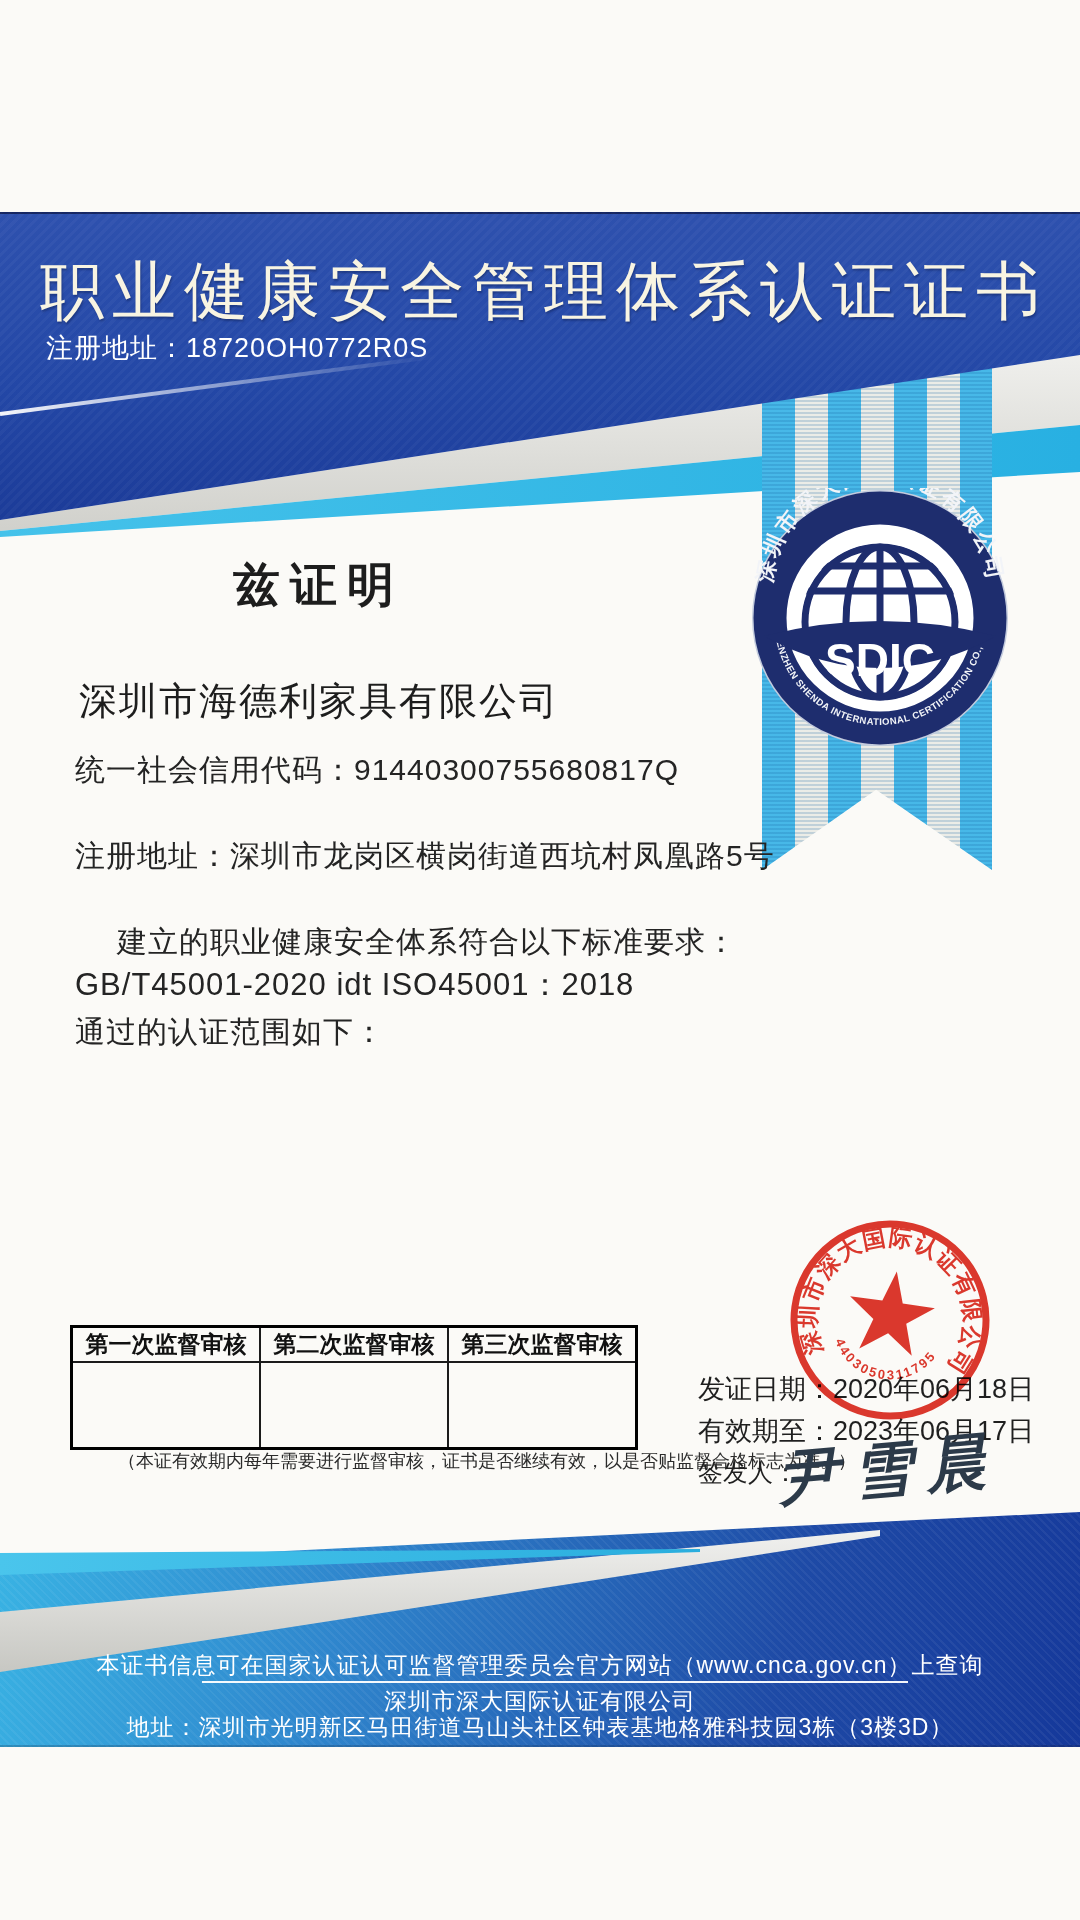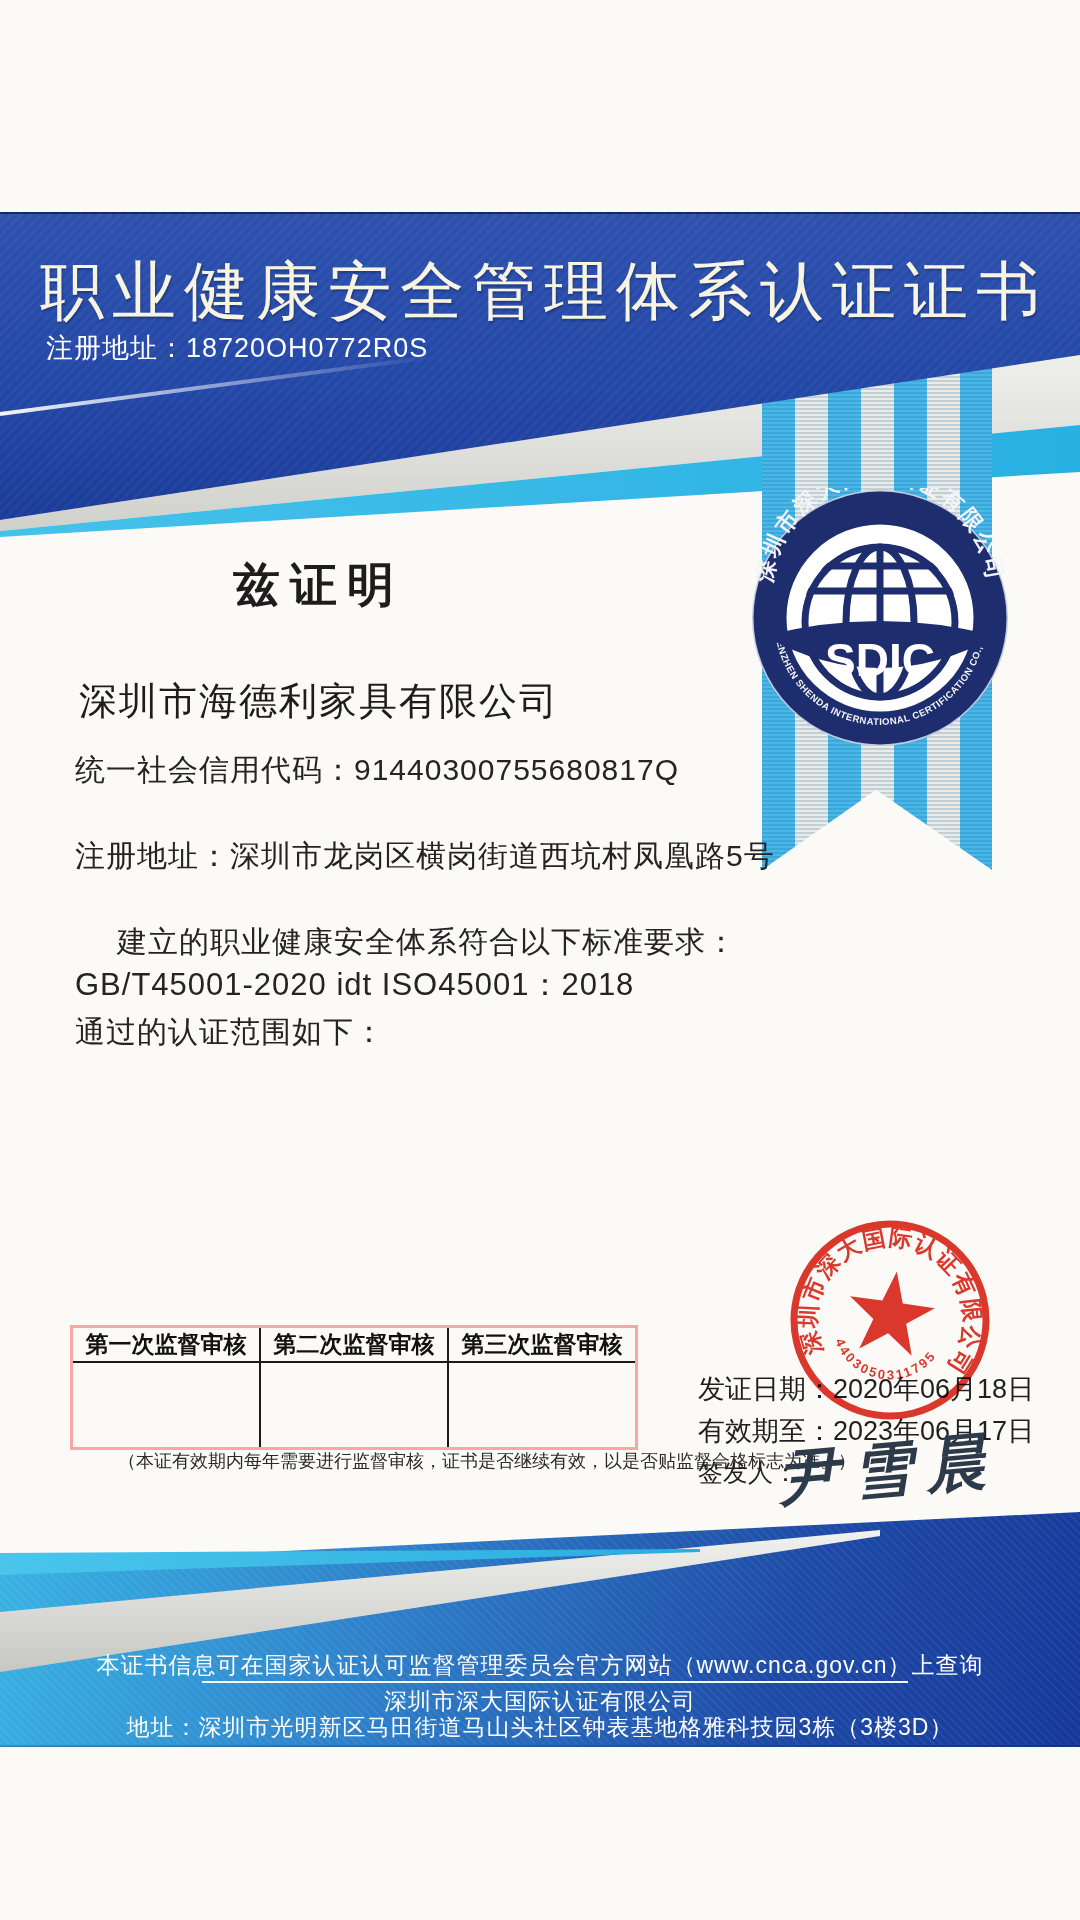--- a/index.html
+++ b/index.html
@@ -63,21 +63,21 @@
   .r-stdcode{left:75px;top:964px;font-size:31px;}
   .r-scopeintro{left:75px;top:1012px;}
   .r-scopeval{left:75px;top:1052px;font-size:33px;font-weight:600;}
   
   .audit{position:absolute;left:70px;top:1325px;z-index:5;border-collapse:collapse;}
   .audit th{
     width:186px;height:33px;border:2px solid #1b1b1b;
     font-size:23px;font-weight:600;color:#111;text-align:center;padding:0;
   }
   .audit td{height:84px;border:2px solid #1b1b1b;padding:0;}
-  .audit{border:3px solid #fca5a5;}
+  .audit{border:3px solid #000000;}
   .audit-note{
     position:absolute;left:118px;top:1449px;font-size:18px;color:#2b2b2b;z-index:5;white-space:nowrap;
   }
   
   .iss-row{position:absolute;left:698px;font-size:27px;color:#1f1f1f;z-index:5;white-space:nowrap;}
   .iss-issue{top:1371px;}
   .iss-valid{top:1413px;}
   .iss-signer{top:1456px;font-size:25px;}
   .signature{
     position:absolute;left:778px;top:1430px;z-index:6;

